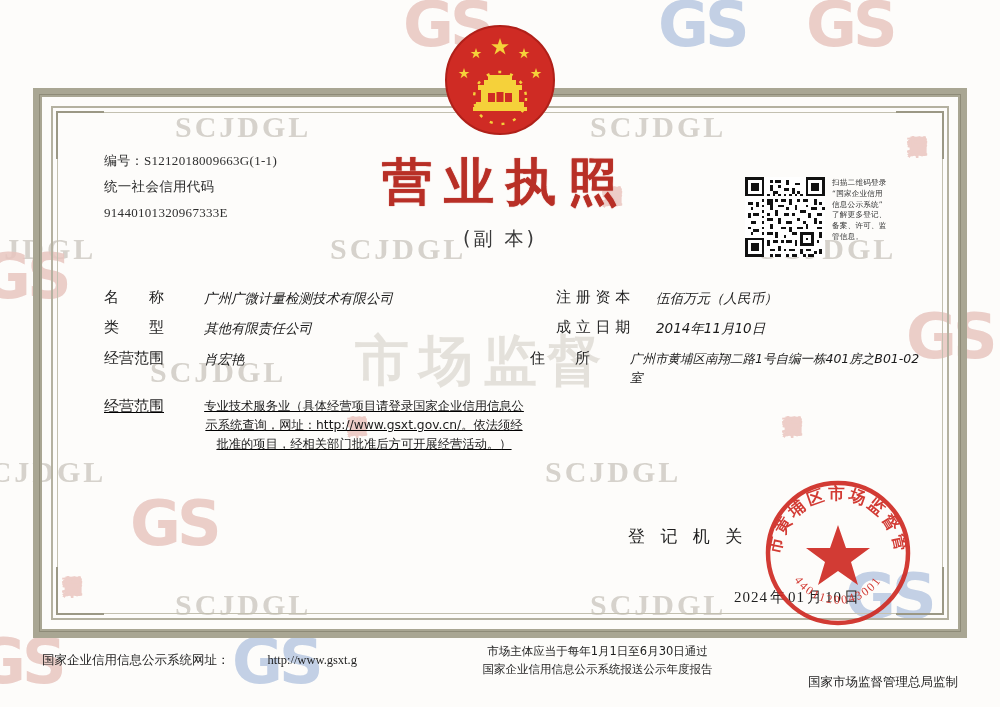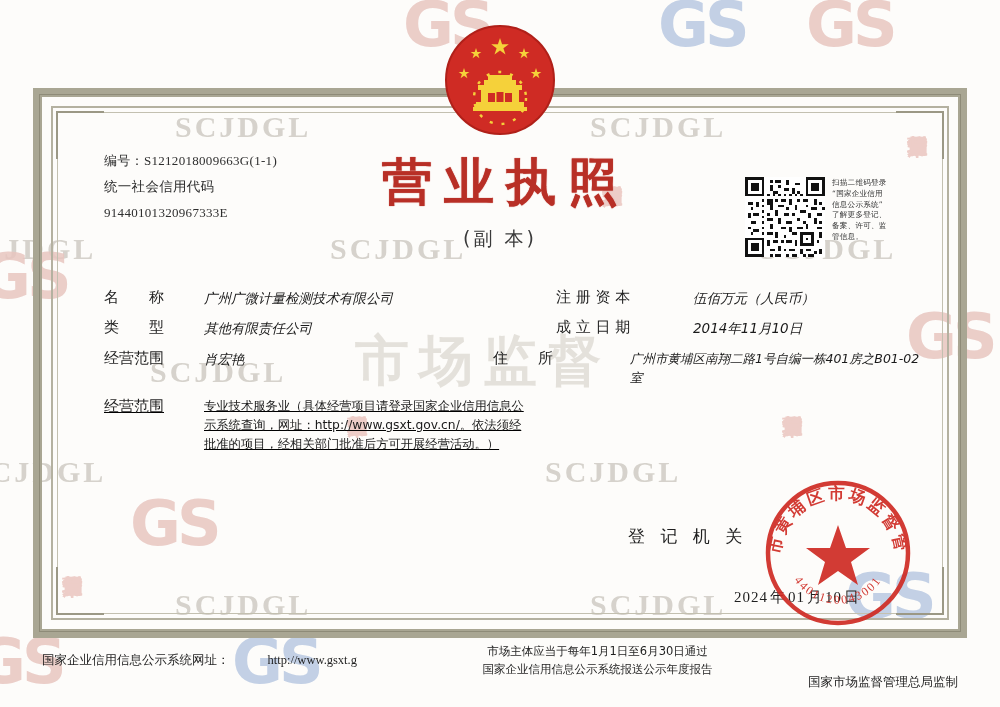--- a/index.html
+++ b/index.html
@@ -211,21 +211,20 @@
   .col-left {
     width: 420px;
     display: flex;
     align-items: flex-start;
   }
   .col-right {
     flex: 1;
     display: flex;
     align-items: flex-start;
     padding-left: 32px;
-    gap: 37px;
   }
   .f-label {
     font-family: "DejaVu Sans", sans-serif;
     font-size: 15px;
     color: #1f1f1f;
     width: 92px;
     flex: none;
     display: flex;
     justify-content: space-between;
     letter-spacing: 0;
@@ -243,20 +242,21 @@
     line-height: 1.55;
   }
   .scope-row { margin-top: 4px; text-decoration: underline; }
   .scope-value {
     font-family: "DejaVu Sans", sans-serif;
     font-size: 12.3px;
     line-height: 1.52;
     color: #1a1a1a;
     padding-left: 8px;
     width: 330px;
+    text-align: center;
   }
   .addr-value {
     width: 300px;
   }
 
   
   .registry-label {
     position: absolute;
     left: 628px;
     top: 525px;

